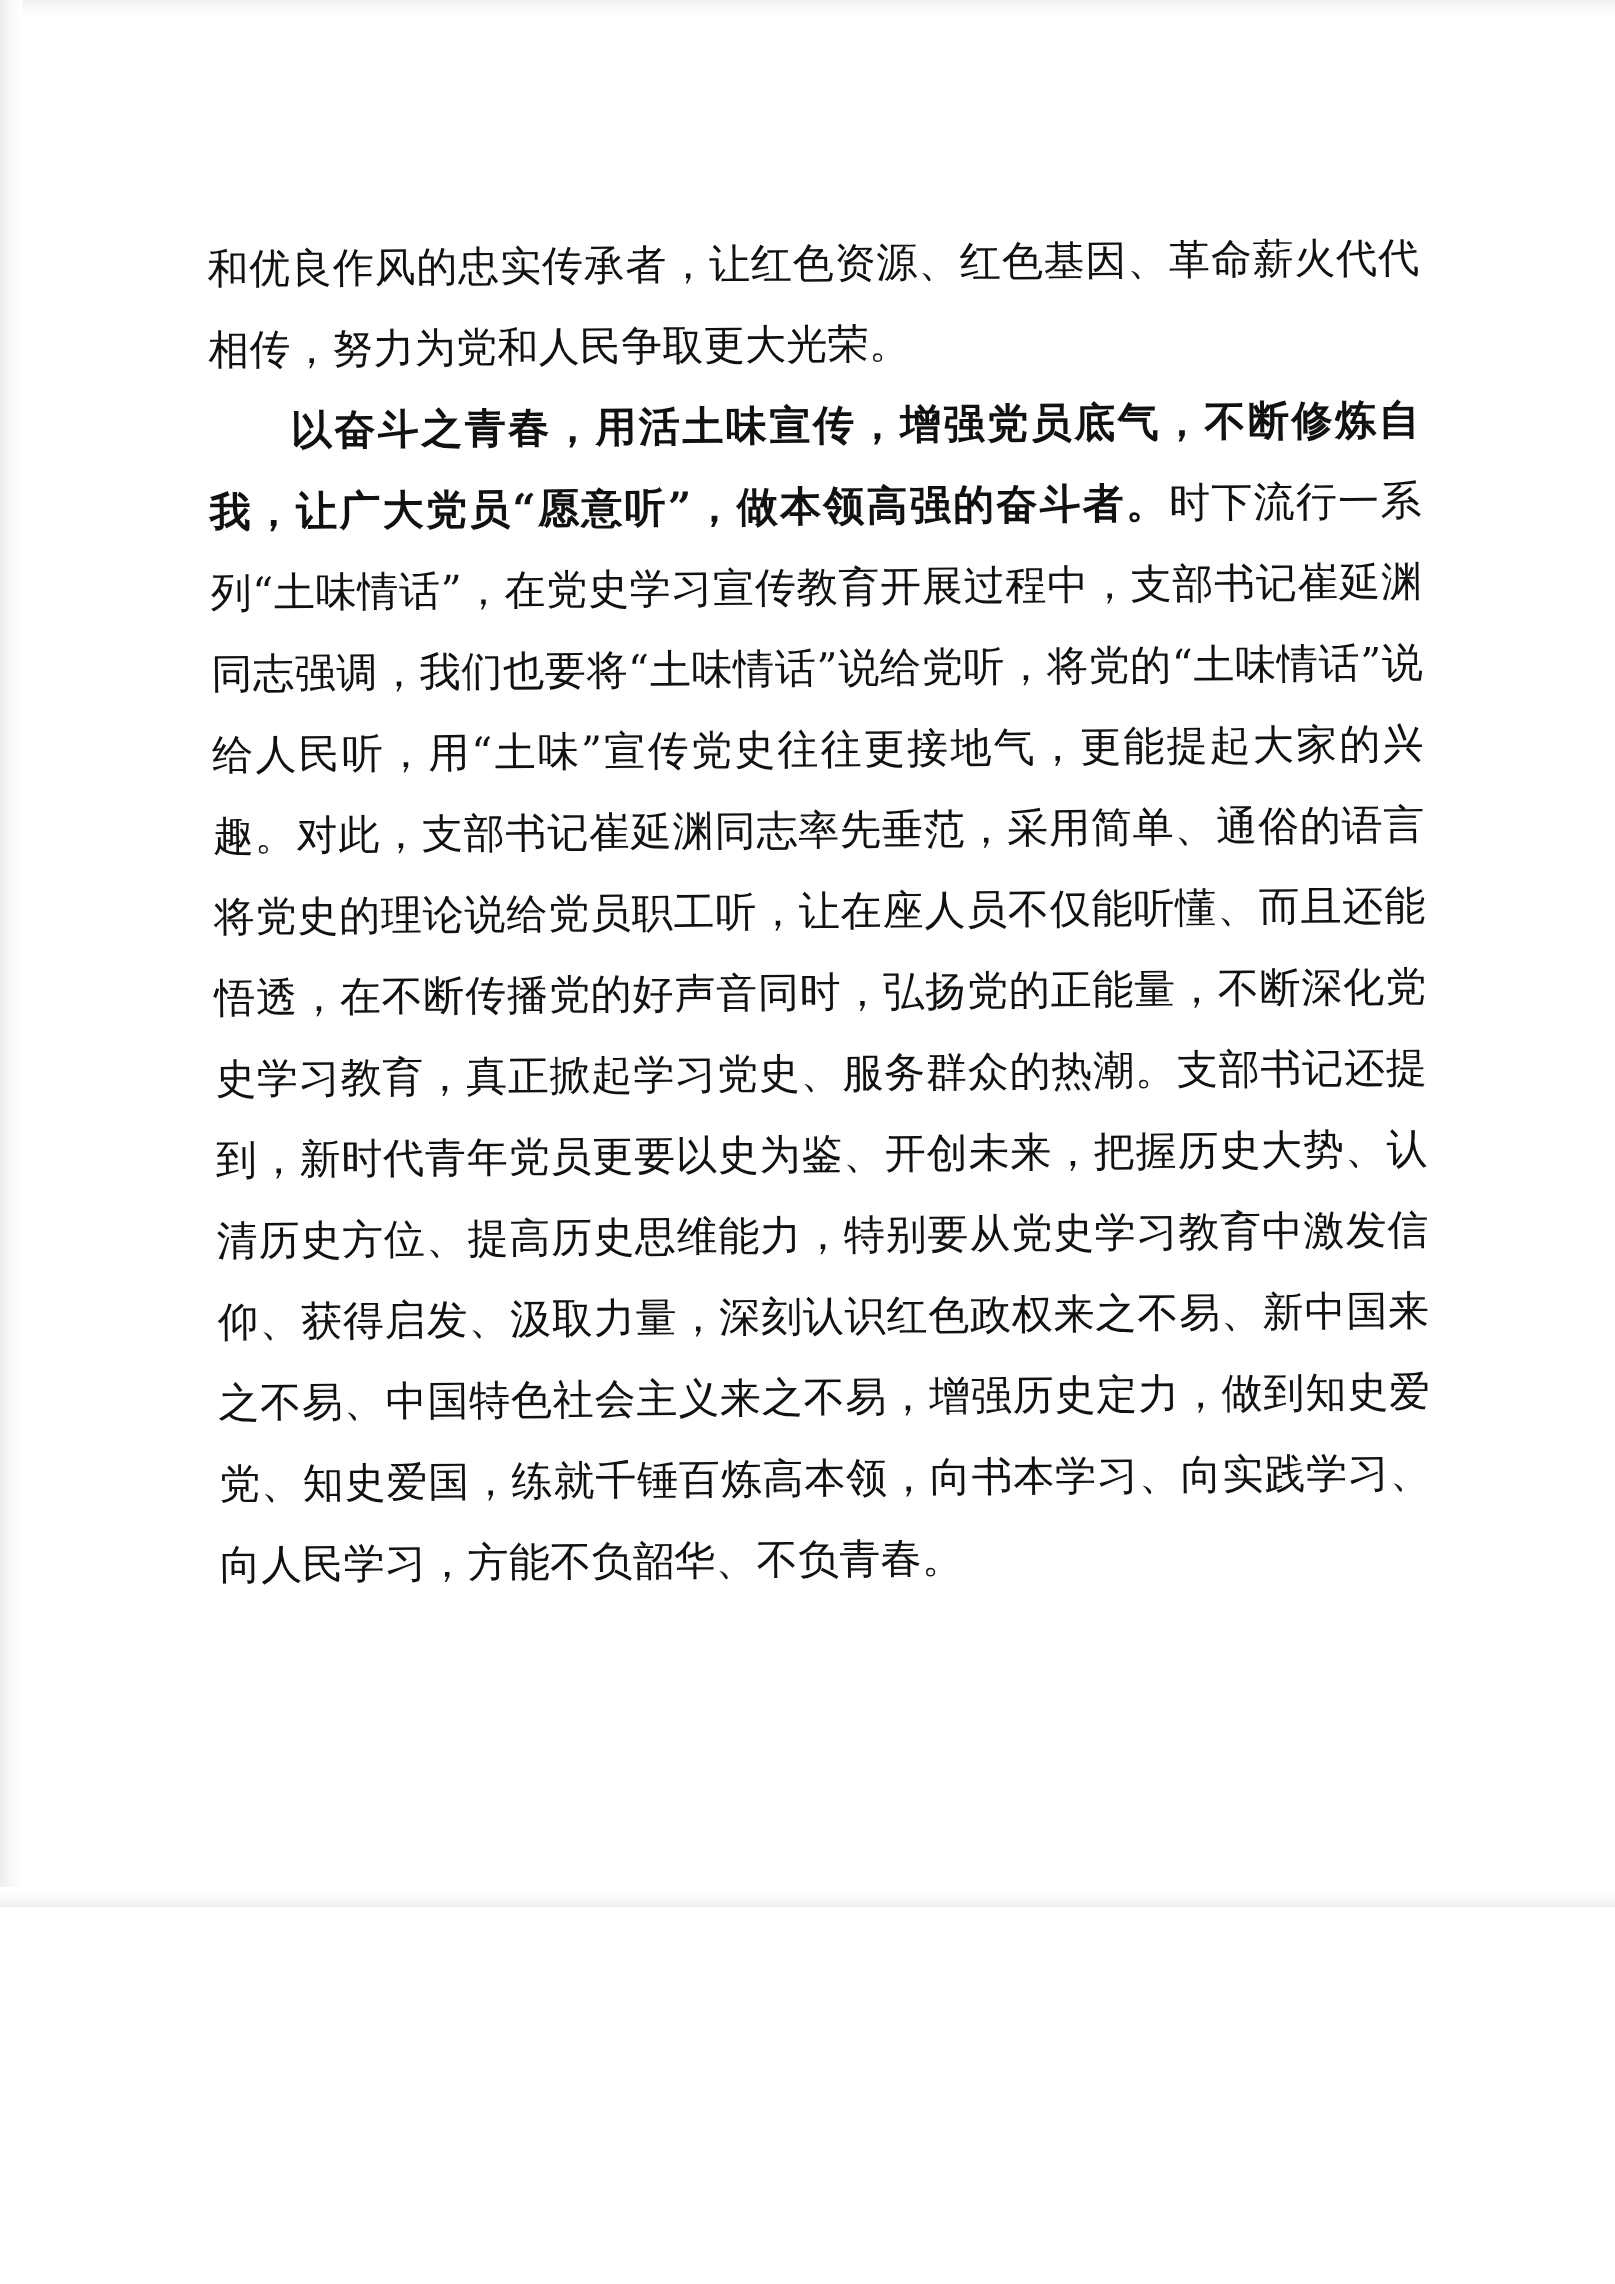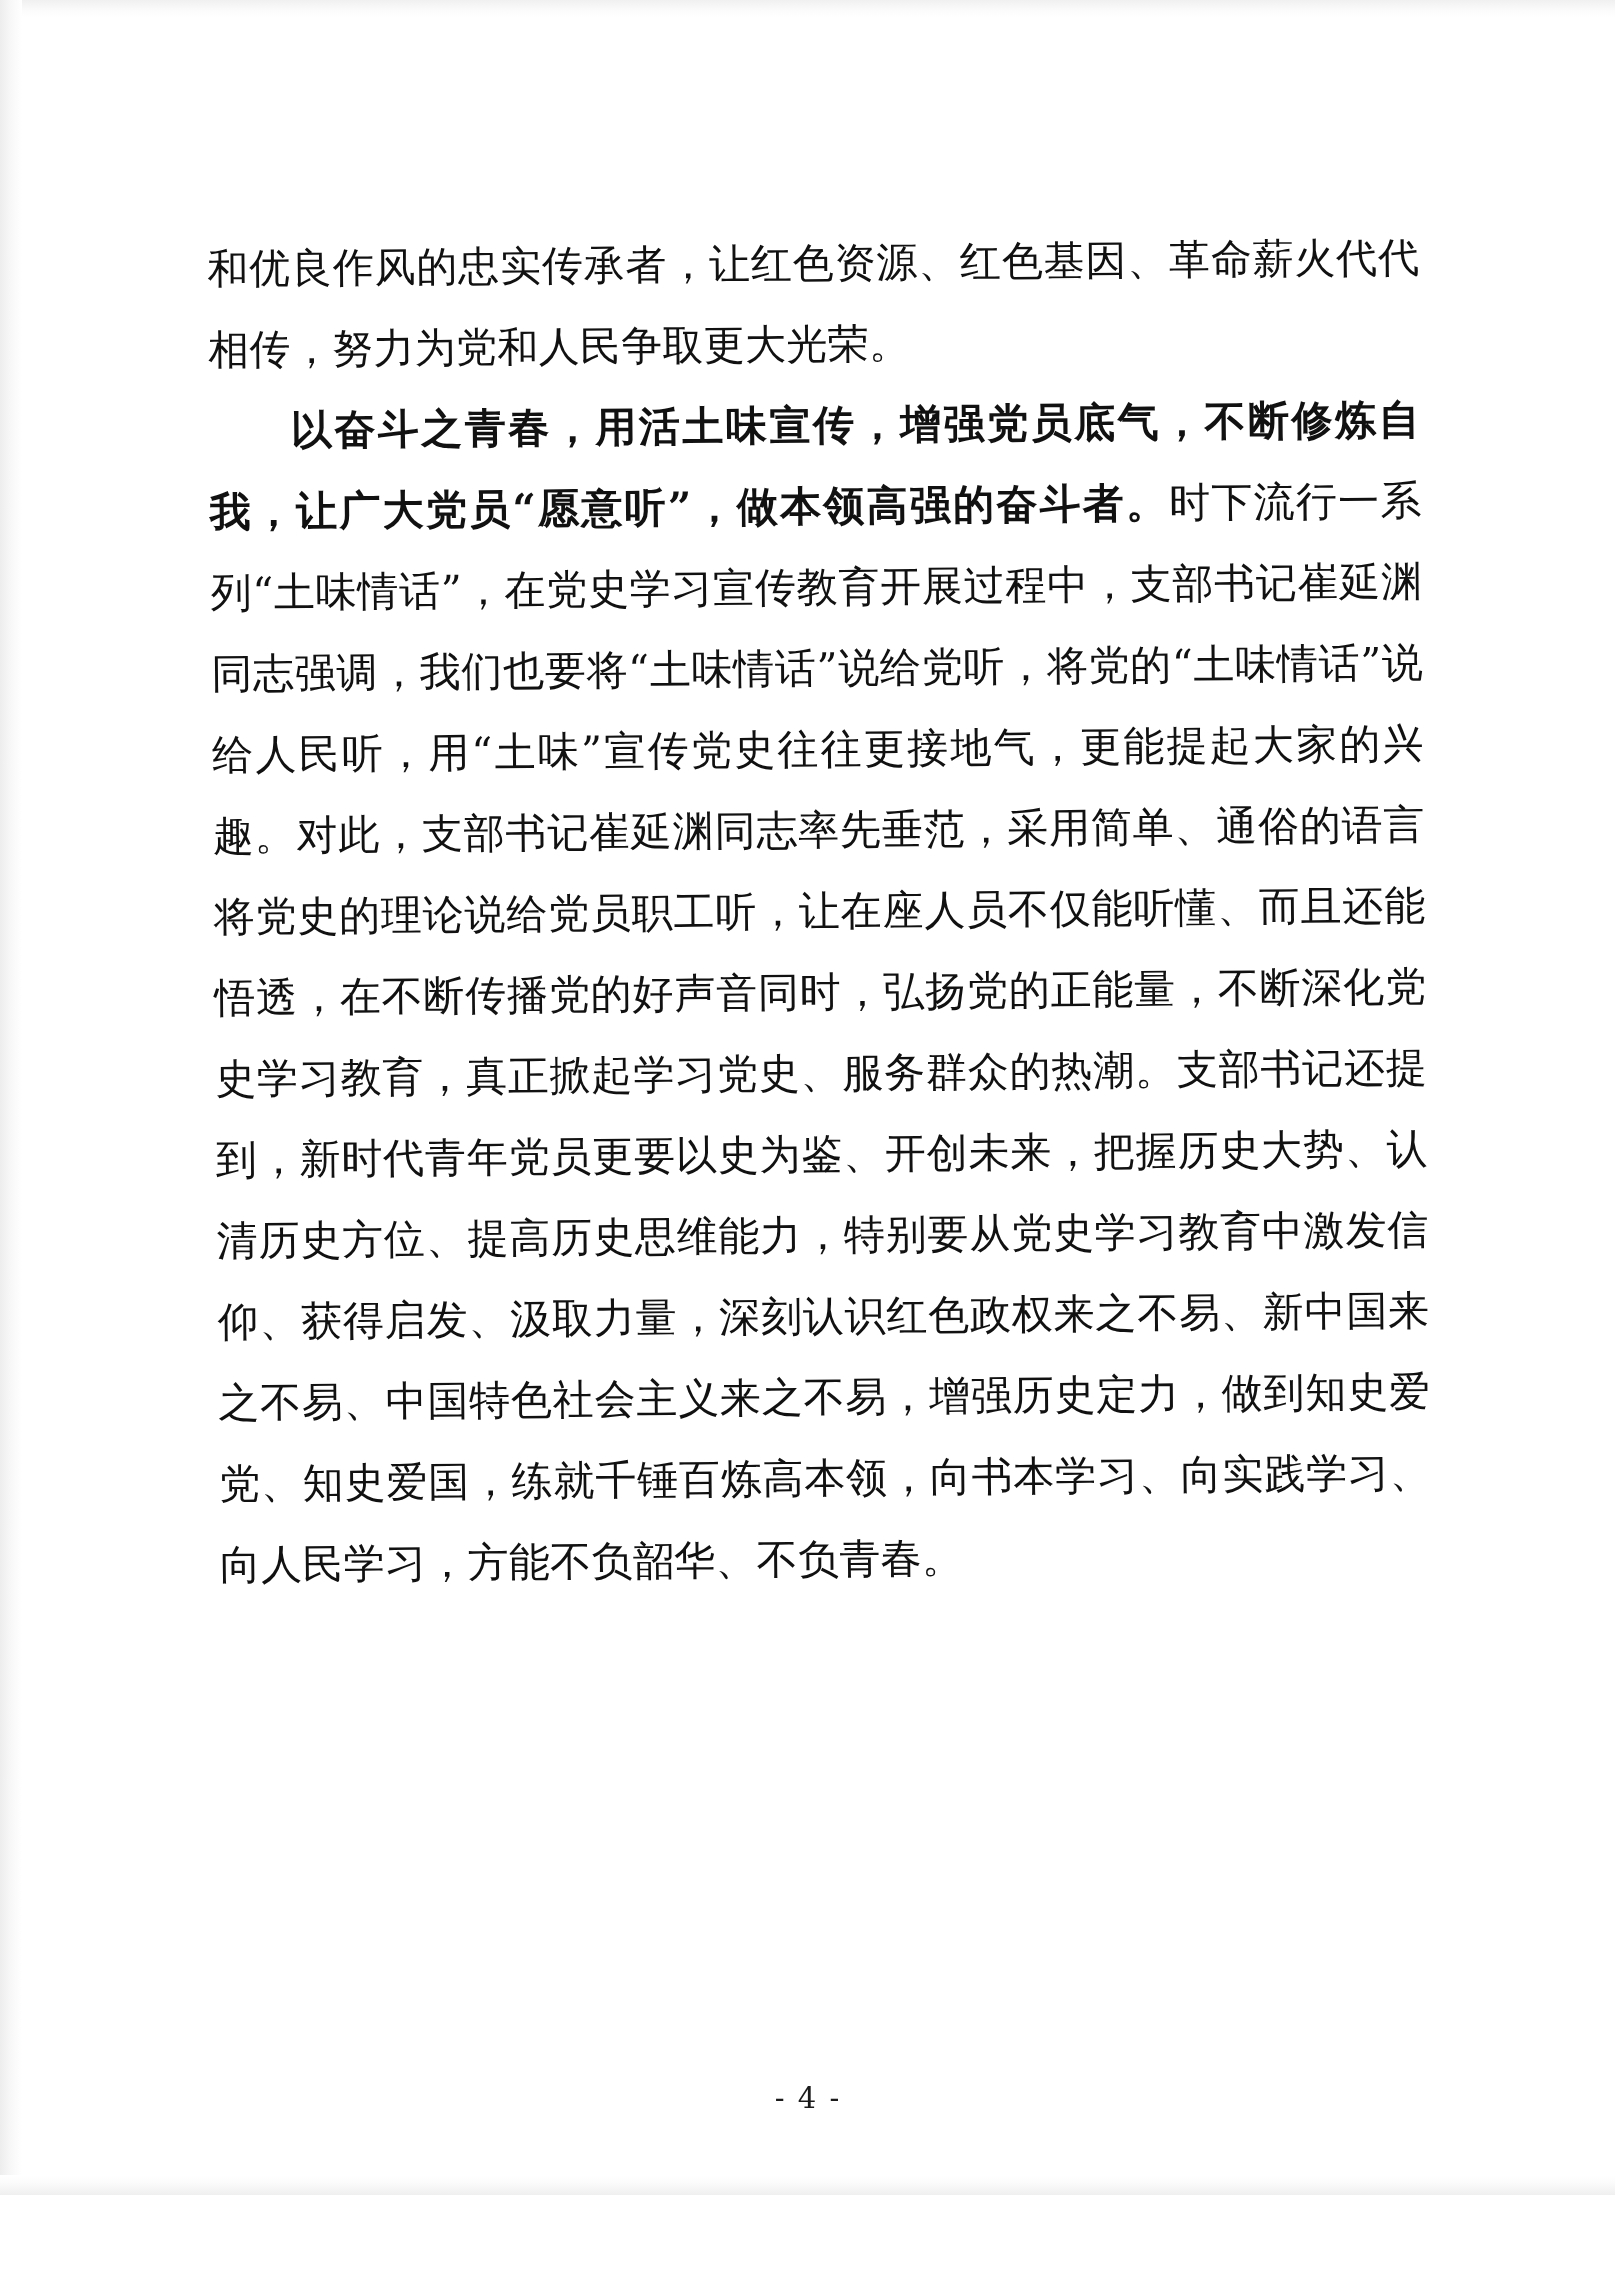--- a/index.html
+++ b/index.html
@@ -6,21 +6,21 @@
     margin: 0;
     padding: 0;
     background: #ffffff;
   }
   body {
     font-family: "DejaVu Serif", serif;
   }
   .page {
     position: relative;
     width: 1616px;
-    height: 2195px;
+    height: 1907px;
     background: #ffffff;
     overflow: hidden;
     box-sizing: border-box;
   }
   
   .scan-edge-left {
     position: absolute;
     left: 0; top: 0;
     width: 22px; height: 100%;
     background: linear-gradient(to right, #ededed 0%, #f7f7f7 45%, #ffffff 100%);

